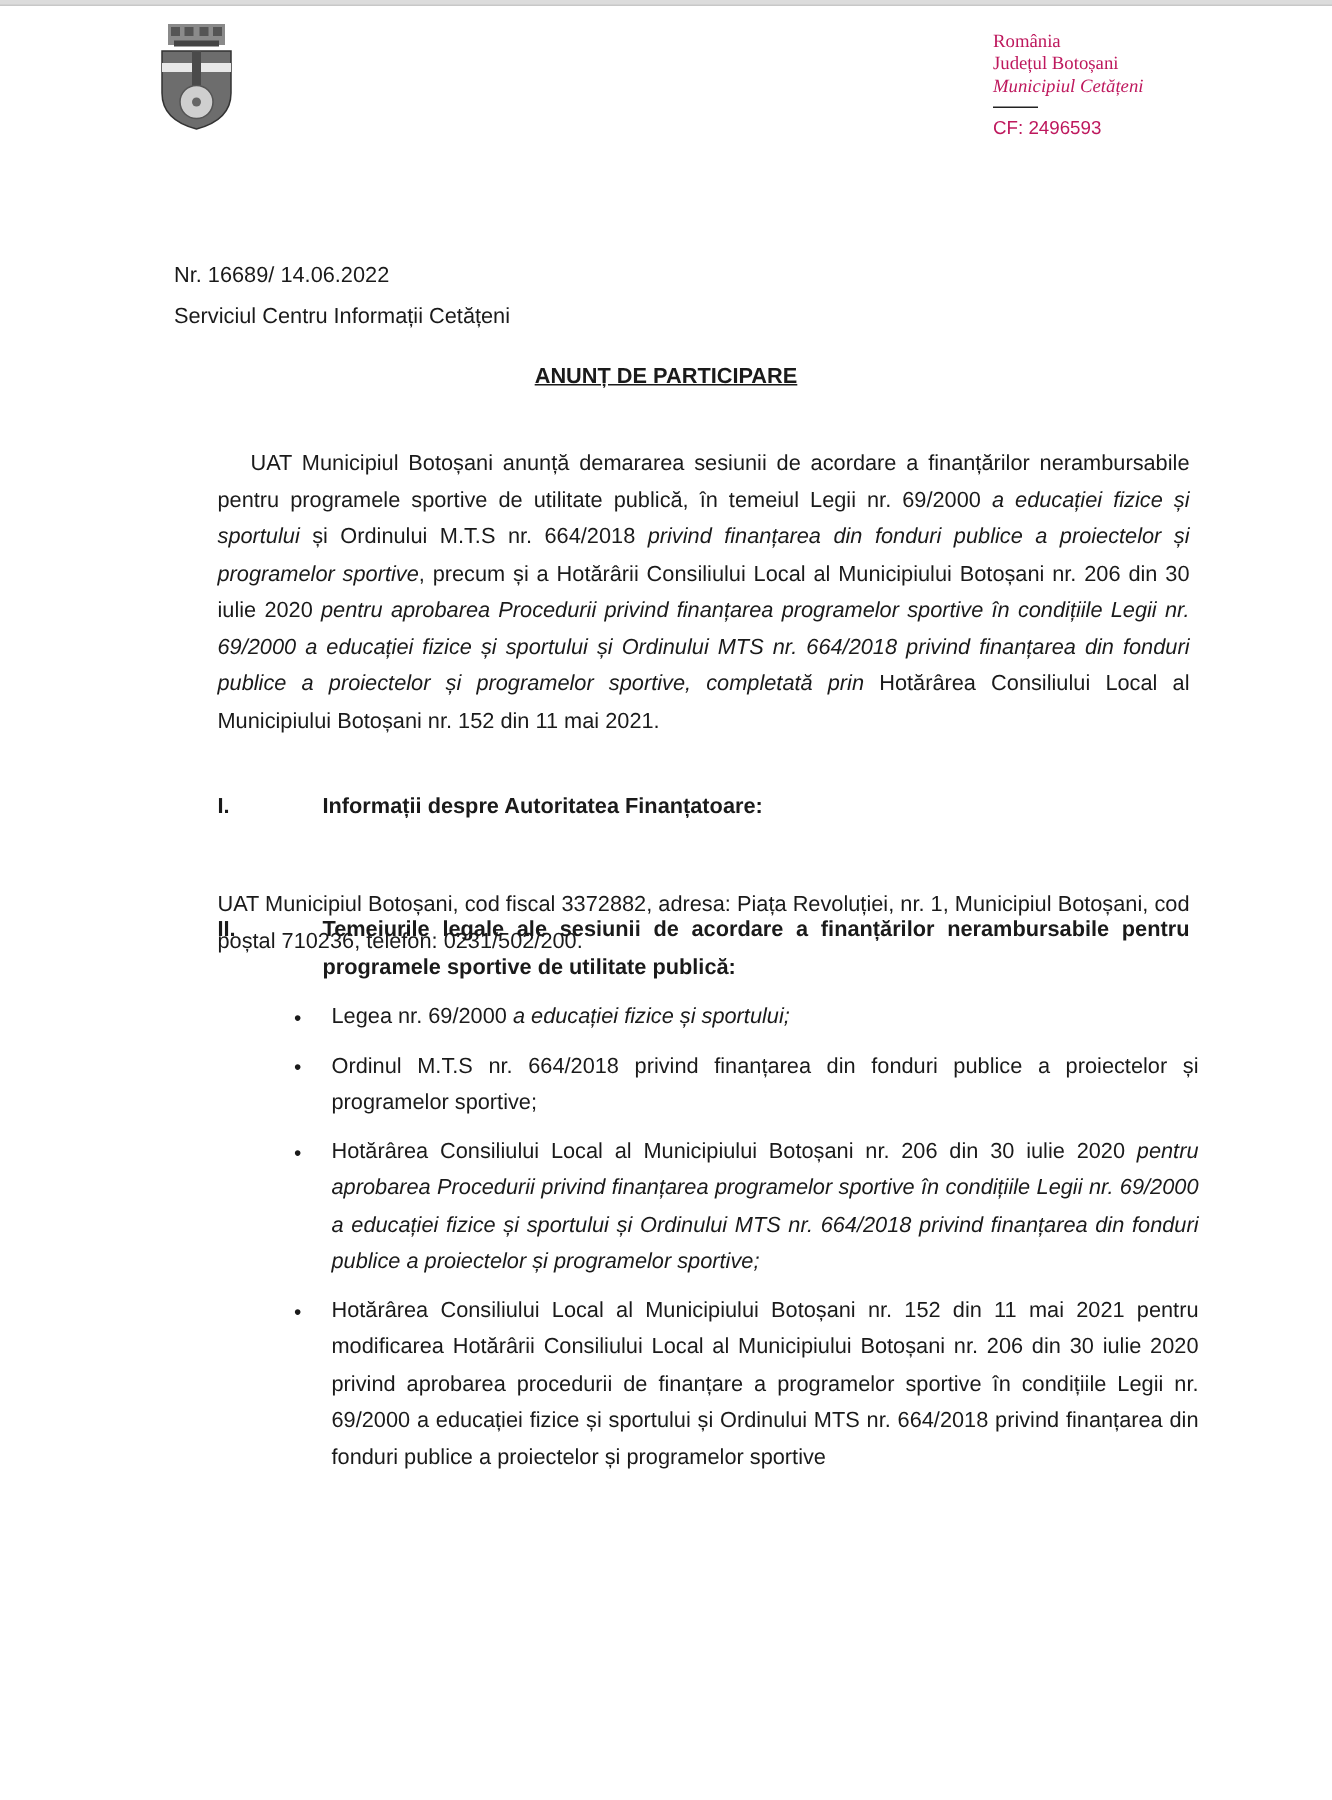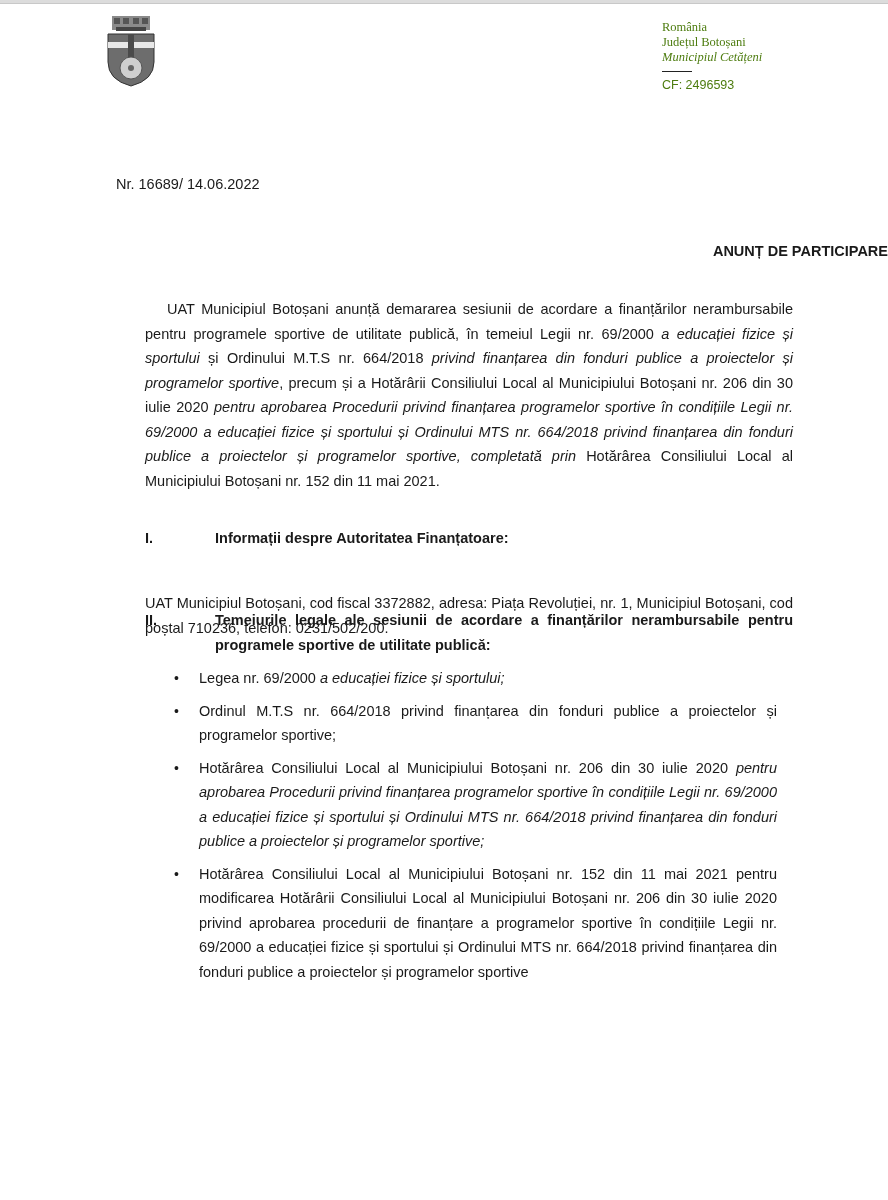--- a/index.html
+++ b/index.html
@@ -2,32 +2,32 @@
 <html><head>
 <meta charset="utf-8">
 <style>
   html, body { margin:0; padding:0; }
   body {
     width:888px; height:1200px; background:#ffffff; position:relative; overflow:hidden;
     font-family:"Liberation Sans", sans-serif; color:#1a1a1a;
   }
   .topline { position:absolute; left:0; top:0; width:888px; height:3px; background:#dcdcdc; border-bottom:1px solid #c8c8c8; }
   .crest { position:absolute; left:104px; top:14px; width:54px; height:74px; }
-  .header-right { position:absolute; left:662px; top:20px; font-family:"Liberation Serif", serif; font-size:12.5px; line-height:15px; color:#4d7c0f; }
+  .header-right { position:absolute; left:662px; top:20px; font-family:"Liberation Serif", serif; font-size:12.5px; line-height:15px; color:#be185d; }
   .header-right .ital { font-style:italic; }
   .header-right .rule { width:30px; height:1px; background:#222; margin:6px 0 6px 0; }
   .header-right .cf { font-family:"Liberation Sans", sans-serif; font-size:12.5px; }
   .ref { position:absolute; left:116px; top:130px; font-size:14.5px; line-height:27px;margin-top:41px; }
-  .title { position:absolute; left:0; width:888px; top:243px; text-align:right; font-weight:bold; font-size:14.5px; }
+  .title { position:absolute; left:0; width:888px; top:243px; text-align:center; font-weight:bold; font-size:14.5px;text-decoration:underline; }
   .para { position:absolute; left:145px; top:297px; width:648px; font-size:14.5px; line-height:24.5px; text-align:justify; text-indent:22px; }
   .sec { position:absolute; left:145px; font-size:14.5px; line-height:24.5px; }
   .sec .num { position:absolute; left:0; font-weight:bold; }
   .sec .h { position:absolute; left:70px; font-weight:bold; width:578px; text-align:justify; }
   .sec-body { position:absolute; left:145px; width:648px; font-size:14.5px; line-height:24.5px; text-align:justify;margin-top:40px; }
-  ul.bul { position:absolute; left:174px; width:603px; margin:0; padding:0; list-style:none; font-size:14.5px; line-height:24.5px; }
+  ul.bul { position:absolute; left:196px; width:603px; margin:0; padding:0; list-style:none; font-size:14.5px; line-height:24.5px; }
   ul.bul li { position:relative; padding-left:25px; margin-bottom:8px; text-align:justify; }
   ul.bul li::before { content:"\2022"; position:absolute; left:0; top:0; font-size:14px; }
   i { font-style:italic; }
 </style>
 </head>
 <body>
 
 <div class="topline"></div>
 
 <div class="crest">
@@ -49,20 +49,21 @@
 <div class="header-right">
   <div>România</div>
   <div>Județul Botoșani</div>
   <div class="ital">Municipiul Cetățeni</div>
   <div class="rule"></div>
   <div class="cf">CF: 2496593</div>
 </div>
 
 <div class="ref">
   <div>Nr. 16689/ 14.06.2022</div>
+  <div>Serviciul Centru Informații Cetățeni</div>
 </div>
 
 <div class="title">ANUNȚ DE PARTICIPARE</div>
 
 <div class="para"><span>UAT Municipiul Botoșani anunță demararea sesiunii de acordare a finanțărilor nerambursabile pentru programele sportive de utilitate publică, în temeiul Legii nr. 69/2000 </span><i>a educației fizice și sportului</i><span> și Ordinului M.T.S nr. 664/2018 </span><i>privind finanțarea din fonduri publice a proiectelor și programelor sportive</i><span>, precum și a Hotărârii Consiliului Local al Municipiului Botoșani nr. 206 din 30 iulie 2020 </span><i>pentru aprobarea Procedurii privind finanțarea programelor sportive în condițiile Legii nr. 69/2000 a educației fizice și sportului și Ordinului MTS nr. 664/2018 privind finanțarea din fonduri publice a proiectelor și programelor sportive, completată prin</i><span> Hotărârea Consiliului Local al Municipiului Botoșani nr. 152 din 11 mai 2021.</span></div>
 
 <div class="sec" style="top:526px;">
   <span class="num">I.</span>
   <span class="h">Informații despre Autoritatea Finanțatoare:</span>
 </div>

